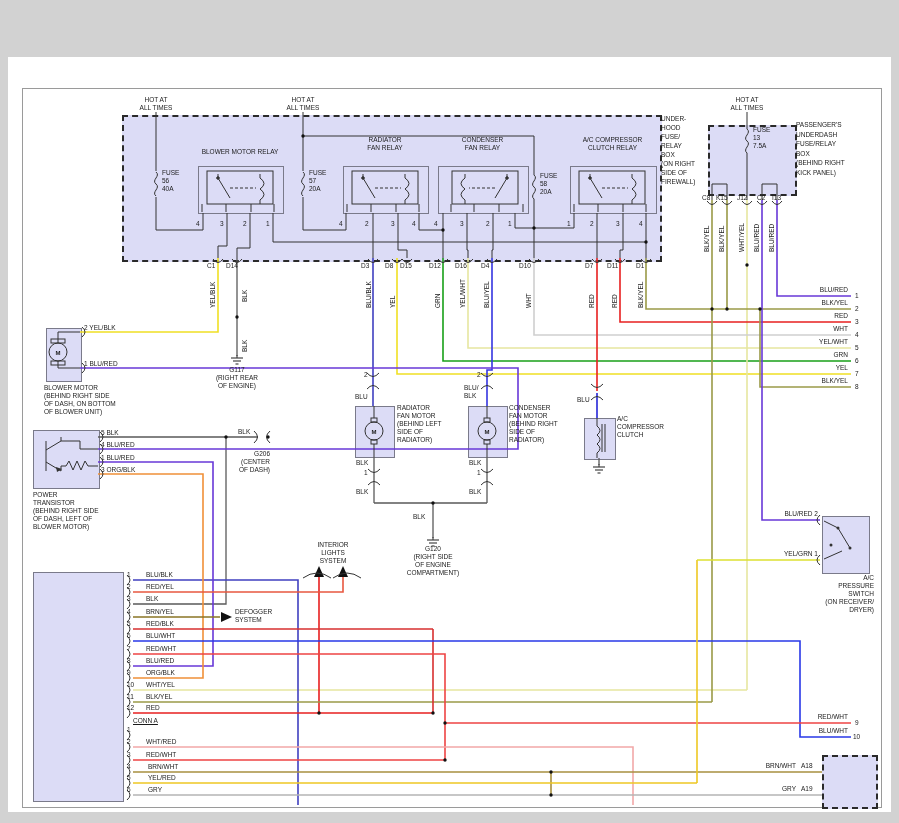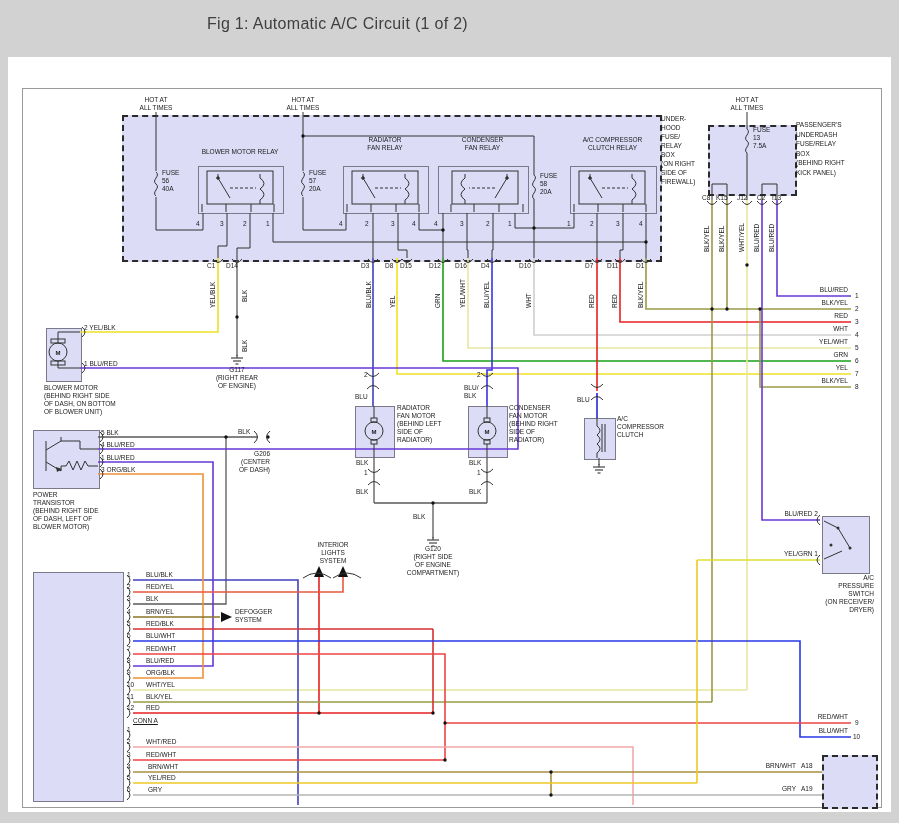--- a/index.html
+++ b/index.html
@@ -14,21 +14,20 @@
   .r{text-align:right;}
   .u{text-decoration:underline;}
   .v{transform:rotate(-90deg);transform-origin:0 0;width:46px;}
   .t{position:absolute;font:16px/20px "Liberation Sans",sans-serif;color:#3f3f3f;letter-spacing:.3px;z-index:3;}
   .mt{font:bold 6px "Liberation Sans",sans-serif;fill:#222;}
 </style>
 </head>
 <body>
 
 <div id="app">
-  <div class="t" style="left:207px;top:14px">Fig 1: Automatic A/C Circuit (1 of 2)</div>
   <div class="sheet"></div>
   <div class="dborder"></div>
 
   <div class="box dash" style="left:122px;top:115px;width:536px;height:143px"></div>
   <div class="box dash" style="left:708px;top:125px;width:85px;height:67px"></div>
   <div class="box" style="left:198px;top:166px;width:84px;height:46px"></div>
   <div class="box" style="left:343px;top:166px;width:84px;height:46px"></div>
   <div class="box" style="left:438px;top:166px;width:89px;height:46px"></div>
   <div class="box" style="left:570px;top:166px;width:85px;height:46px"></div>
   <div class="box" style="left:46px;top:328px;width:34px;height:52px"></div>

